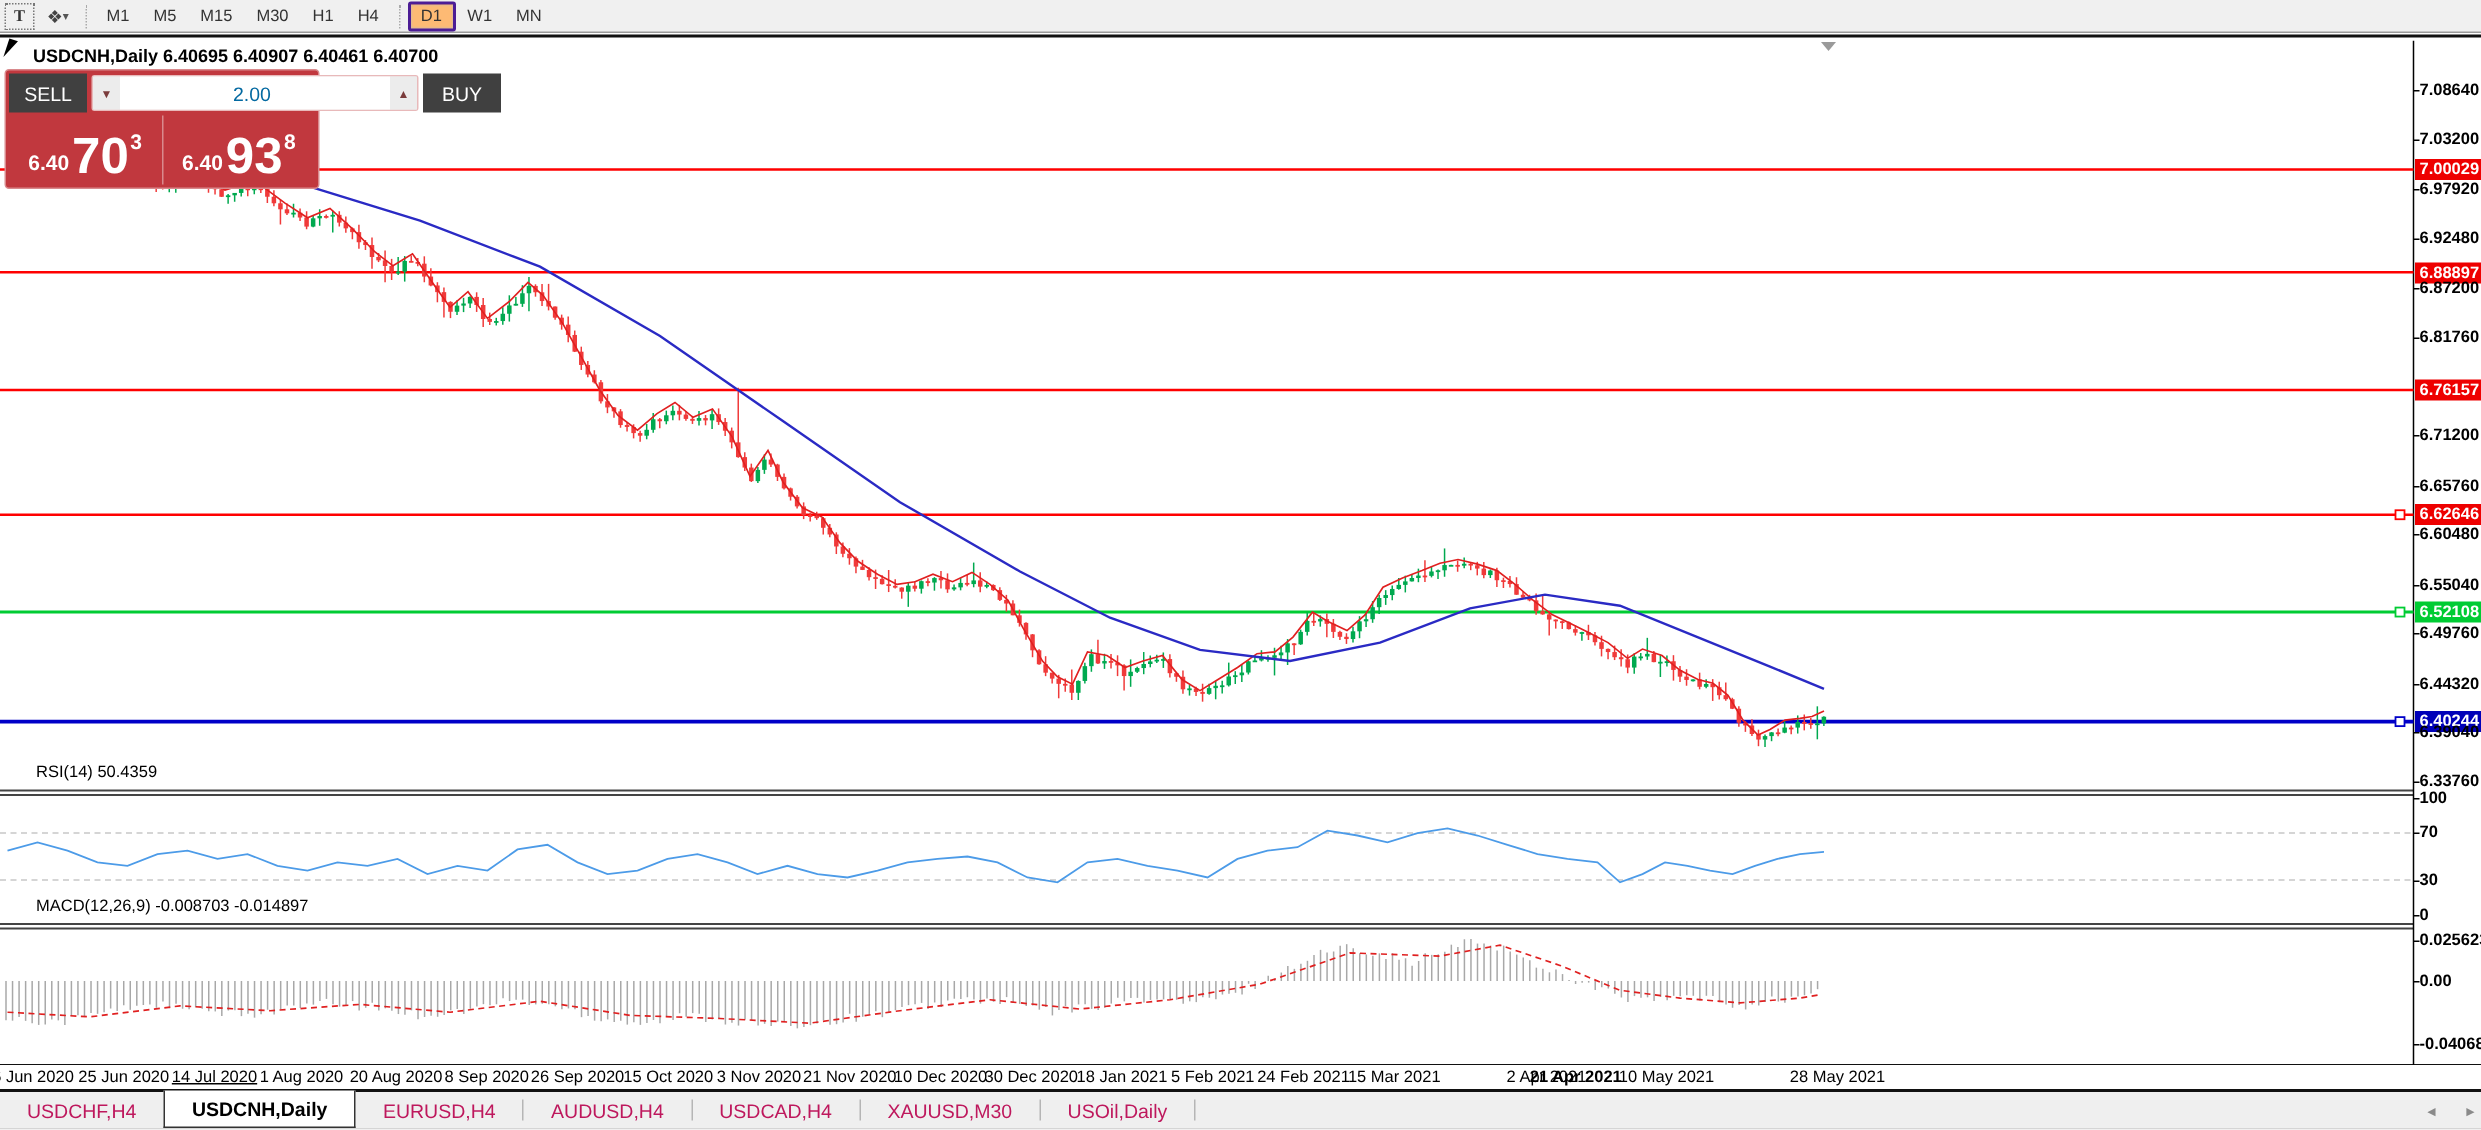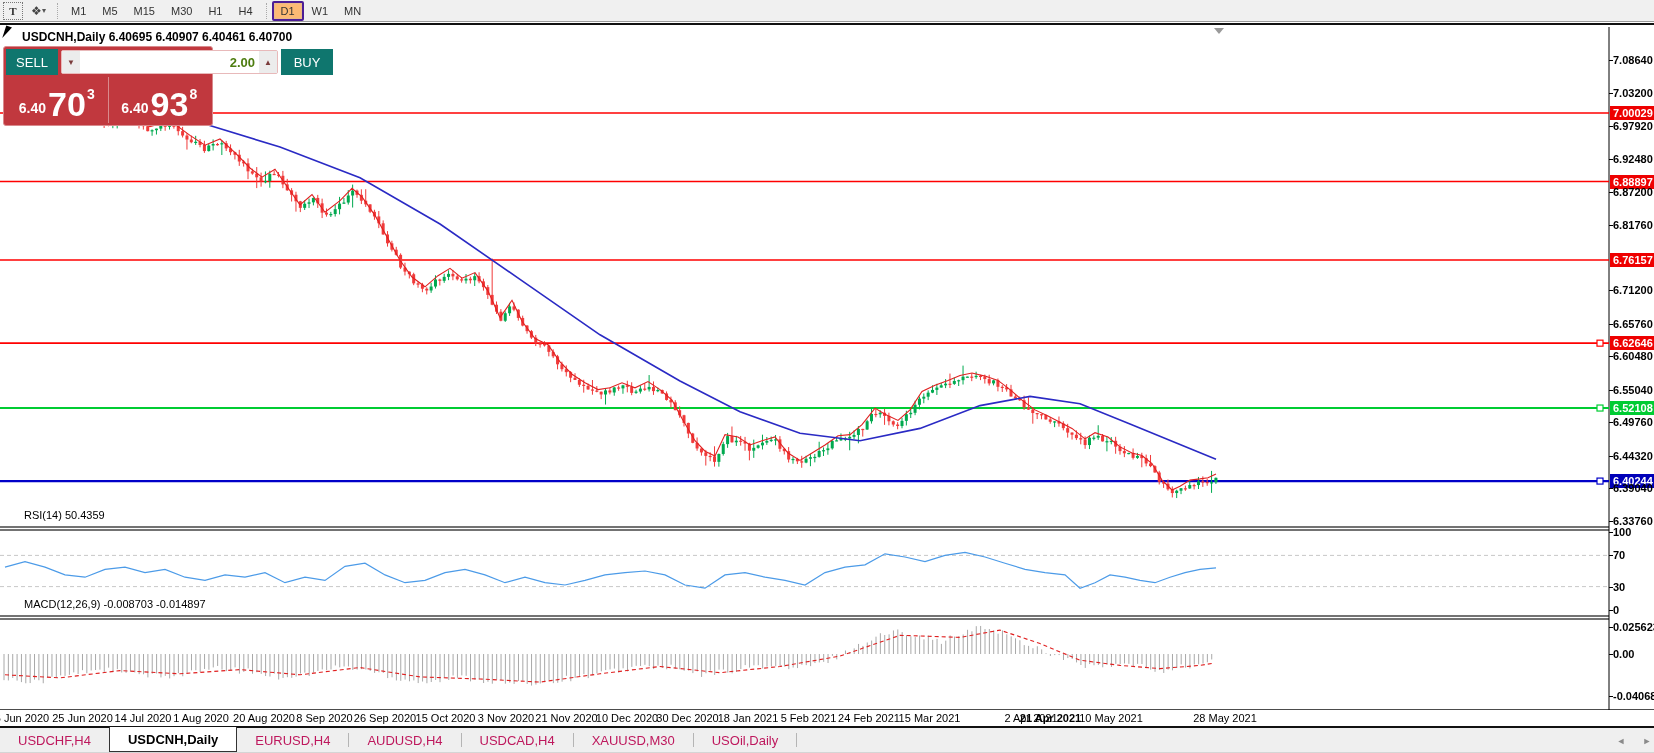--- a/index.html
+++ b/index.html
@@ -26,27 +26,27 @@
   #mouse-cursor { position:absolute; left:4px; top:2px; width:0; height:0;
     border-left:6px solid #000; border-right:5px solid transparent;
     border-bottom:13px solid transparent; transform:rotate(18deg); }
   #shift-marker { position:absolute; left:1214px; top:3px; width:0; height:0;
     border-left:5px solid transparent; border-right:5px solid transparent; border-top:6px solid #9a9a9a; }
 
   
   #trade-panel { position:absolute; left:3px; top:21px; width:210px; height:80px;
     background:#c1383e; border:1px solid #d98a8d; border-radius:3px; padding:2px; }
   #tp-row1 { display:flex; height:26px; }
-  .tp-btn { background:#0f766e; color:#fff; font-size:13px; display:flex; align-items:center;
+  .tp-btn { background:#404040; color:#fff; font-size:13px; display:flex; align-items:center;
     justify-content:center; flex:0 0 52px; cursor:pointer; }
   #volume-box { flex:1; display:flex; margin:1px 3px; border:1px solid #e8b9ba; background:#f3f3f3; border-radius:2px; }
   .spin-btn { width:18px; display:flex; align-items:center; justify-content:center;
     background:#ececec; color:#7a3b3b; font-size:8px; cursor:pointer; }
-  #volume-input { flex:1; border:none; outline:none; text-align:right; font-size:13px; padding-right:4px;
-    font-family:"Liberation Sans",sans-serif; color:#4d7c0f; background:#fff;font-weight:bold; }
+  #volume-input { flex:1; border:none; outline:none; text-align:center; font-size:13px; padding-right:4px;
+    font-family:"Liberation Sans",sans-serif; color:#0369a1; background:#fff; }
   #tp-row2 { display:flex; height:46px; margin-top:2px; }
   .price-box { flex:1; color:#fff; display:flex; align-items:flex-end; justify-content:center;
     padding-bottom:3px; cursor:pointer; }
   .price-box.sell { border-right:1px solid #d98a8d; }
   .p-small { font-size:14px; font-weight:bold; margin:0 2px 4px 0; }
   .p-big { font-size:34px; font-weight:bold; line-height:32px; }
   .p-sup { font-size:14px; font-weight:bold; margin:0 0 18px 1px; }
 
   
   .ind-label { position:absolute; left:24px; font-size:11px; color:#000; }
@@ -1021,21 +1021,21 @@
       <div class="axis-label" style="top: 602.352px;">0.025623</div>
       <div class="axis-tick" style="top: 629px;"></div>
       <div class="axis-label" style="top: 629px;">0.00</div>
       <div class="axis-tick" style="top: 671.314px;"></div>
       <div class="axis-label" style="top: 671.314px;">-0.040687</div>
     </div>
 
   <div id="date-strip">
       <div class="date-label" style="left: 22px;">6 Jun 2020</div>
       <div class="date-label" style="left: 82.5px;">25 Jun 2020</div>
-      <div class="date-label" style="left: 143px;">14 Jul 2020</div>
+      <div class="date-label" style="left: 143px; text-decoration: underline;">14 Jul 2020</div>
       <div class="date-label" style="left: 201px;">1 Aug 2020</div>
       <div class="date-label" style="left: 264px;">20 Aug 2020</div>
       <div class="date-label" style="left: 324.5px;">8 Sep 2020</div>
       <div class="date-label" style="left: 385px;">26 Sep 2020</div>
       <div class="date-label" style="left: 445.5px;">15 Oct 2020</div>
       <div class="date-label" style="left: 506px;">3 Nov 2020</div>
       <div class="date-label" style="left: 566.5px;">21 Nov 2020</div>
       <div class="date-label" style="left: 627px;">10 Dec 2020</div>
       <div class="date-label" style="left: 687.5px;">30 Dec 2020</div>
       <div class="date-label" style="left: 748px;">18 Jan 2021</div>

